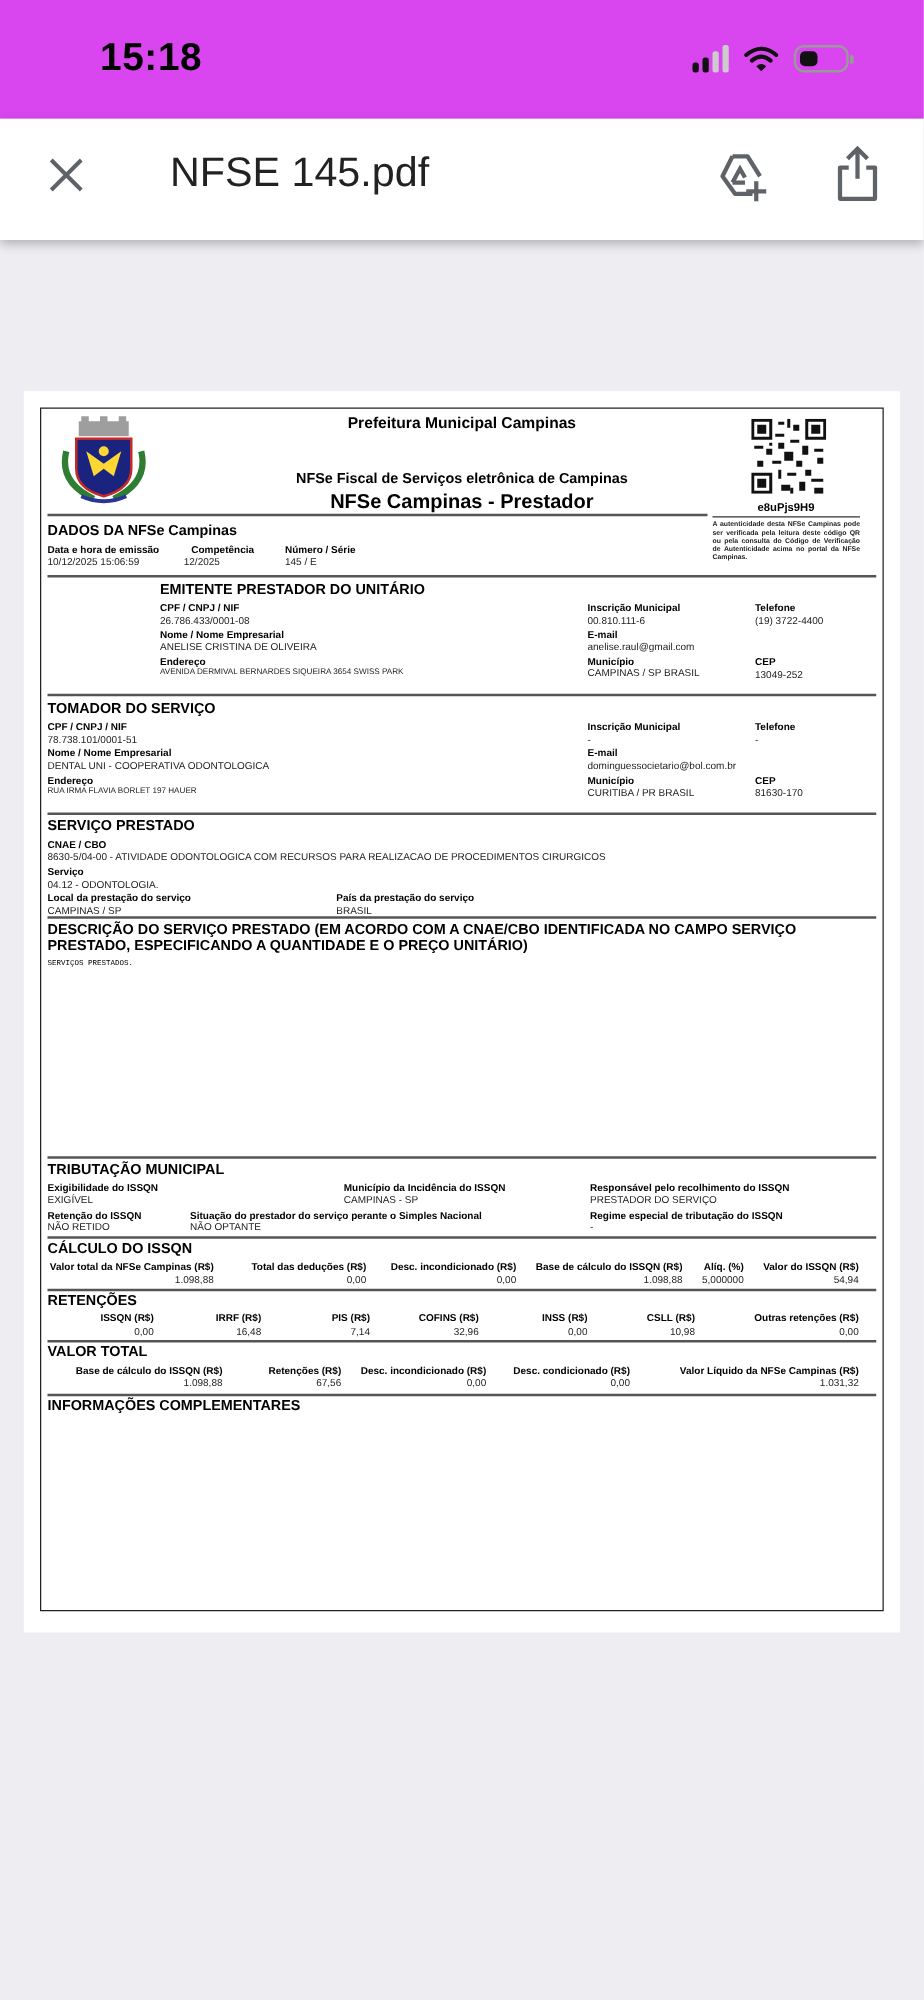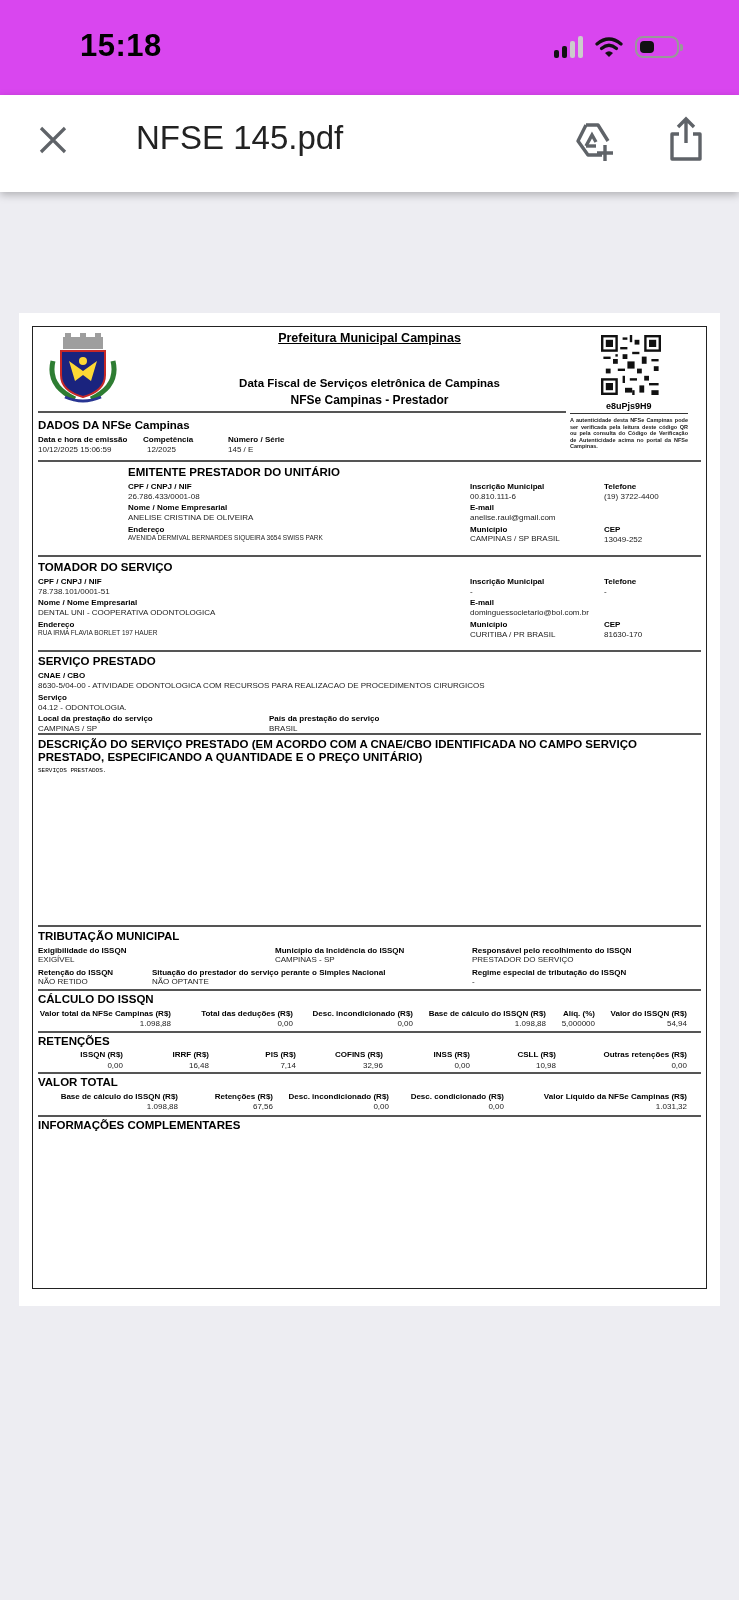--- a/index.html
+++ b/index.html
@@ -15,21 +15,21 @@
   .topbar { position:absolute; left:0; top:95px; width:739px; height:97px; background:#fff; box-shadow:0 3px 8px rgba(0,0,0,0.25); }
   .close-btn { position:absolute; left:36px; top:28px; width:34px; height:34px; cursor:pointer; }
   .doc-title { position:absolute; left:136px; top:24px; font-size:33px; color:#222; }
   .drive-btn { position:absolute; left:572px; top:24px; width:44px; height:44px; cursor:pointer; }
   .share-btn { position:absolute; left:668px; top:20px; width:36px; height:48px; cursor:pointer; }
 
   .page { position:absolute; left:19px; top:313px; width:701px; height:993px; background:#fff; }
   .frame { position:absolute; left:13px; top:13px; width:675px; height:963px; border:1.5px solid #222; box-sizing:border-box; }
   .abs { position:absolute; white-space:nowrap; }
   .h-center { position:absolute; left:0; width:100%; text-align:center; font-weight:bold; }
-  .t13 { font-size:12.5px;text-decoration:underline; }
+  .t13 { font-size:12.5px; }
   .lbl { font-size:8px; font-weight:bold; }
   .val { font-size:8px; color:#222; }
   .sec { font-size:12.5px; font-weight:bold; }
   .rule { position:absolute; left:5px; right:5px; height:2px; background:#555; }
   .qr { position:absolute; width:60px; height:60px; }
   .auth { position:absolute; font-size:5.5px; font-weight:bold; line-height:6.5px; text-align:justify; width:118px; color:#222; }
   .mono { font-family:"Liberation Mono", monospace; font-size:6px; }
   .r { text-align:right; }
 </style>
 </head>
@@ -83,22 +83,22 @@
       <rect x="20" y="2" width="6" height="6" fill="#9e9e9e"></rect>
         <rect x="35" y="2" width="6" height="6" fill="#9e9e9e"></rect>
         <rect x="50" y="2" width="6" height="6" fill="#9e9e9e"></rect>
       <path d="M16 20 H60 V44 Q60 60 38 66 Q16 60 16 44Z" fill="#1a237e" stroke="#c62828" stroke-width="2"></path>
       <path d="M24 30 L38 40 L52 30 L46 50 L38 44 L30 50Z" fill="#fdd835"></path>
       <circle cx="38" cy="30" r="4" fill="#fdd835"></circle>
       <path d="M20 66 Q38 74 56 66" stroke="#283593" stroke-width="3" fill="none"></path>
     </svg>
 
     <div class="h-center t13" style="top:4px">Prefeitura Municipal Campinas</div>
-    <div class="h-center" style="top:50px;font-size:11.5px">Data Fiscal de Serviços eletrônica de Campinas</div>
-    <div class="h-center" style="top:66px;font-size:12px">NFSe Campinas - Prestador</div>
+    <div class="h-center" style="top:50px;font-size:11.5px">NFSe Fiscal de Serviços eletrônica de Campinas</div>
+    <div class="h-center" style="top:66px;font-size:16px">NFSe Campinas - Prestador</div>
 
     <svg class="qr" style="left:568px;top:8px" viewBox="0 0 25 25">
       <rect width="25" height="25" fill="#fff"></rect>
       <g fill="#111">
         <rect x="0" y="0" width="7" height="7"></rect>
           <rect x="1" y="1" width="5" height="5" fill="#fff"></rect>
           <rect x="2" y="2" width="3" height="3"></rect>
         <rect x="18" y="0" width="7" height="7"></rect>
           <rect x="19" y="1" width="5" height="5" fill="#fff"></rect>
           <rect x="20" y="2" width="3" height="3"></rect>
@@ -132,21 +132,21 @@
       </g>
     </svg>
     <div class="abs" style="left:573px;top:74px;font-size:9px;font-weight:bold">e8uPjs9H9</div>
     <div class="abs" style="left:537px;top:86px;width:118px;height:1px;background:#333"></div>
     <div class="auth" style="left:537px;top:90px;white-space:normal">A autenticidade desta NFSe Campinas pode ser verificada pela leitura deste código QR ou pela consulta do Código de Verificação de Autenticidade acima no portal da NFSe Campinas.</div>
 
     <div class="rule" style="top:84px;right:140px"></div>
     <div class="abs sec" style="left:5px;top:92px;font-size:11.5px">DADOS DA NFSe Campinas</div>
     <div class="abs lbl" style="left:5px;top:108px">Data e hora de emissão</div>
     <div class="abs val" style="left:5px;top:118px">10/12/2025 15:06:59</div>
-    <div class="abs lbl" style="left:110px;top:108px">Competência</div>
+    <div class="abs lbl" style="left:120px;top:108px">Competência</div>
     <div class="abs val" style="left:114px;top:118px">12/2025</div>
     <div class="abs lbl" style="left:195px;top:108px">Número / Série</div>
     <div class="abs val" style="left:195px;top:118px">145 / E</div>
 
     <div class="rule" style="top:133px"></div>
     <div class="abs sec" style="left:95px;top:139px;font-size:11.5px">EMITENTE PRESTADOR DO UNITÁRIO</div>
     <div class="abs lbl" style="left:95px;top:155px">CPF / CNPJ / NIF</div>
     <div class="abs val" style="left:95px;top:165px">26.786.433/0001-08</div>
     <div class="abs lbl" style="left:95px;top:176px">Nome / Nome Empresarial</div>
     <div class="abs val" style="left:95px;top:186px">ANELISE CRISTINA DE OLIVEIRA</div>

